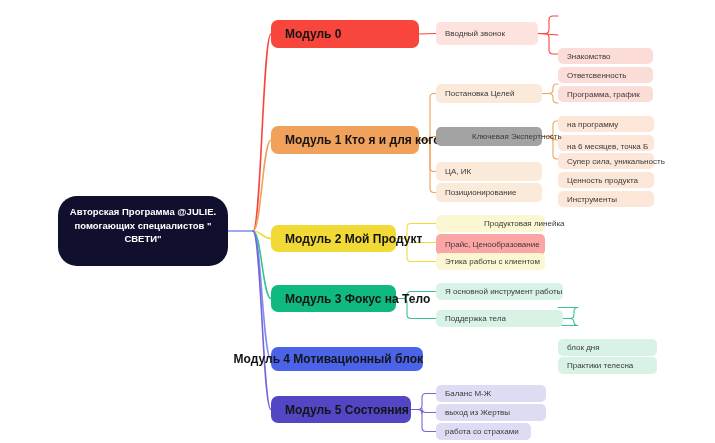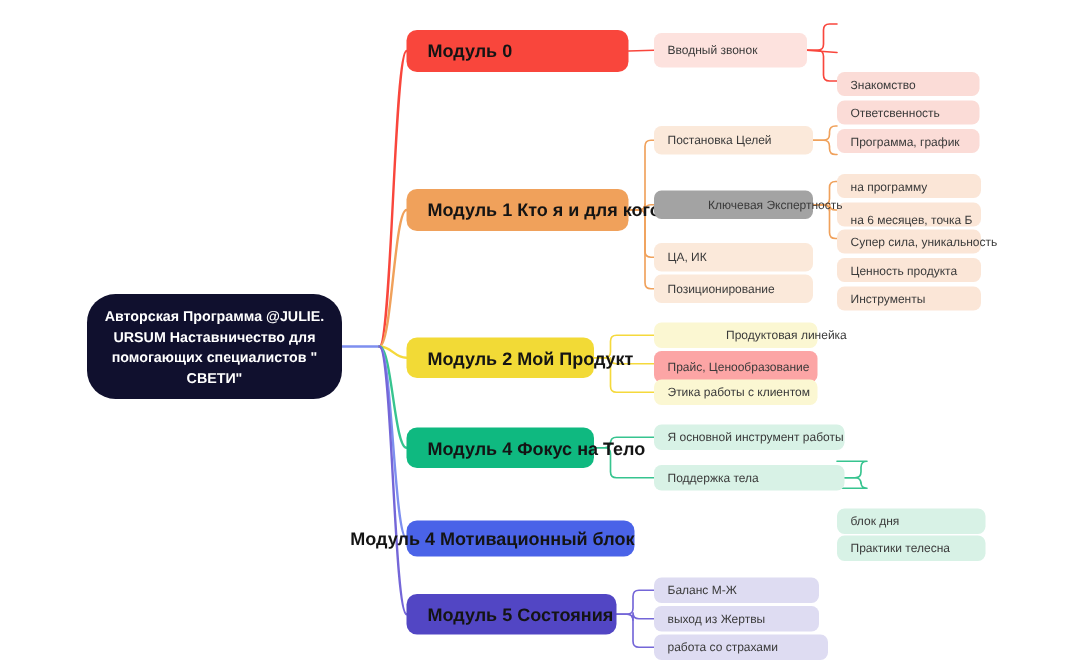--- a/index.html
+++ b/index.html
@@ -99,21 +99,20 @@
       <path d="M 563 318.5 L 570 318.5 Q 574 318.5 574 322.5 L 574 321.5 Q 574 325.5 578 325.5 L 558 325.5" stroke="#37c48f" stroke-width="1.1" fill="none" stroke-linecap="round" stroke-linejoin="round"></path>
       <path d="M 253 231 C 261.1 231, 262.9 359, 271 359" stroke="#7e8fef" stroke-width="1.6" fill="none" stroke-linecap="round" stroke-linejoin="round"></path>
       <path d="M 253 231 C 261.1 231, 262.9 409.5, 271 409.5" stroke="#7466d8" stroke-width="1.6" fill="none" stroke-linecap="round" stroke-linejoin="round"></path>
       <path d="M 411 409.5 L 418 409.5 Q 422 409.5 422 405.5 L 422 397.5 Q 422 393.5 426 393.5 L 436 393.5" stroke="#7466d8" stroke-width="1.1" fill="none" stroke-linecap="round" stroke-linejoin="round"></path>
       <path d="M 411 409.5 L 418 409.5 Q 422 409.5 422 413.5 L 422 408.5 Q 422 412.5 426 412.5 L 436 412.5" stroke="#7466d8" stroke-width="1.1" fill="none" stroke-linecap="round" stroke-linejoin="round"></path>
       <path d="M 411 409.5 L 418 409.5 Q 422 409.5 422 413.5 L 422 427.5 Q 422 431.5 426 431.5 L 436 431.5" stroke="#7466d8" stroke-width="1.1" fill="none" stroke-linecap="round" stroke-linejoin="round"></path>
     </svg>
   <div id="nodes-layer">
       <div class="node node-root" style="left: 58px; top: 196px; width: 170px; height: 70px; background: rgb(16, 16, 46); color: rgb(255, 255, 255);">
         <div>Авторская Программа @JULIE.</div>
-        <div>URSUM Наставничество для</div>
         <div>помогающих специалистов "</div>
         <div>СВЕТИ"</div>
       </div>
       <div class="node node-l1" style="left: 271px; top: 20px; width: 148px; height: 28px; background: rgb(249, 70, 60);">
         <span>Модуль 0</span>
       </div>
       <div class="node node-l2" style="left: 436px; top: 22px; width: 102px; height: 23px; background: rgb(253, 226, 222);">
         <span>Вводный звонок</span>
       </div>
       <div class="node node-l3" style="left: 558px; top: 8px; width: 95px; height: 16px; background: rgb(251, 220, 215);">
@@ -161,21 +160,21 @@
       <div class="node node-l2" style="left: 436px; top: 215px; width: 109px; height: 17px; background: rgb(251, 247, 210); padding-left: 48px;">
         <span>Продуктовая линейка</span>
       </div>
       <div class="node node-l2" style="left: 436px; top: 234px; width: 109px; height: 21px; background: #fca5a5;">
         <span>Прайс, Ценообразование</span>
       </div>
       <div class="node node-l2" style="left: 436px; top: 253px; width: 109px; height: 17px; background: rgb(251, 247, 210);">
         <span>Этика работы с клиентом</span>
       </div>
       <div class="node node-l1" style="left: 271px; top: 285px; width: 125px; height: 27px; background: rgb(15, 185, 128);">
-        <span>Модуль 4  Фокус на Тело</span>
+        <span>Модуль 3  Фокус на Тело</span>
       </div>
       <div class="node node-l2" style="left: 436px; top: 283px; width: 127px; height: 17px; background: rgb(216, 242, 230);">
         <span>Я основной инструмент работы</span>
       </div>
       <div class="node node-l2" style="left: 436px; top: 310px; width: 127px; height: 17px; background: rgb(216, 242, 230);">
         <span>Поддержка тела</span>
       </div>
       <div class="node node-l3" style="left: 558px; top: 299px; width: 99px; height: 17px; background: rgb(216, 242, 230);">
         <span>блок дня</span>
       </div>
@@ -187,17 +186,17 @@
       </div>
       <div class="node node-l1" style="left: 271px; top: 396px; width: 140px; height: 27px; background: rgb(82, 70, 196);">
         <span>Модуль 5 Состояния</span>
       </div>
       <div class="node node-l2" style="left: 436px; top: 385px; width: 110px; height: 17px; background: rgb(222, 220, 242);">
         <span>Баланс М-Ж</span>
       </div>
       <div class="node node-l2" style="left: 436px; top: 404px; width: 110px; height: 17px; background: rgb(222, 220, 242);">
         <span>выход из Жертвы</span>
       </div>
-      <div class="node node-l2" style="left: 436px; top: 423px; width: 116px; height: 17px; background: rgb(222, 220, 242);">
+      <div class="node node-l2" style="left: 436px; top: 423px; width: 95px; height: 17px; background: rgb(222, 220, 242);">
         <span>работа со страхами</span>
       </div>
     </div>
 </div>
 
 </body></html>

